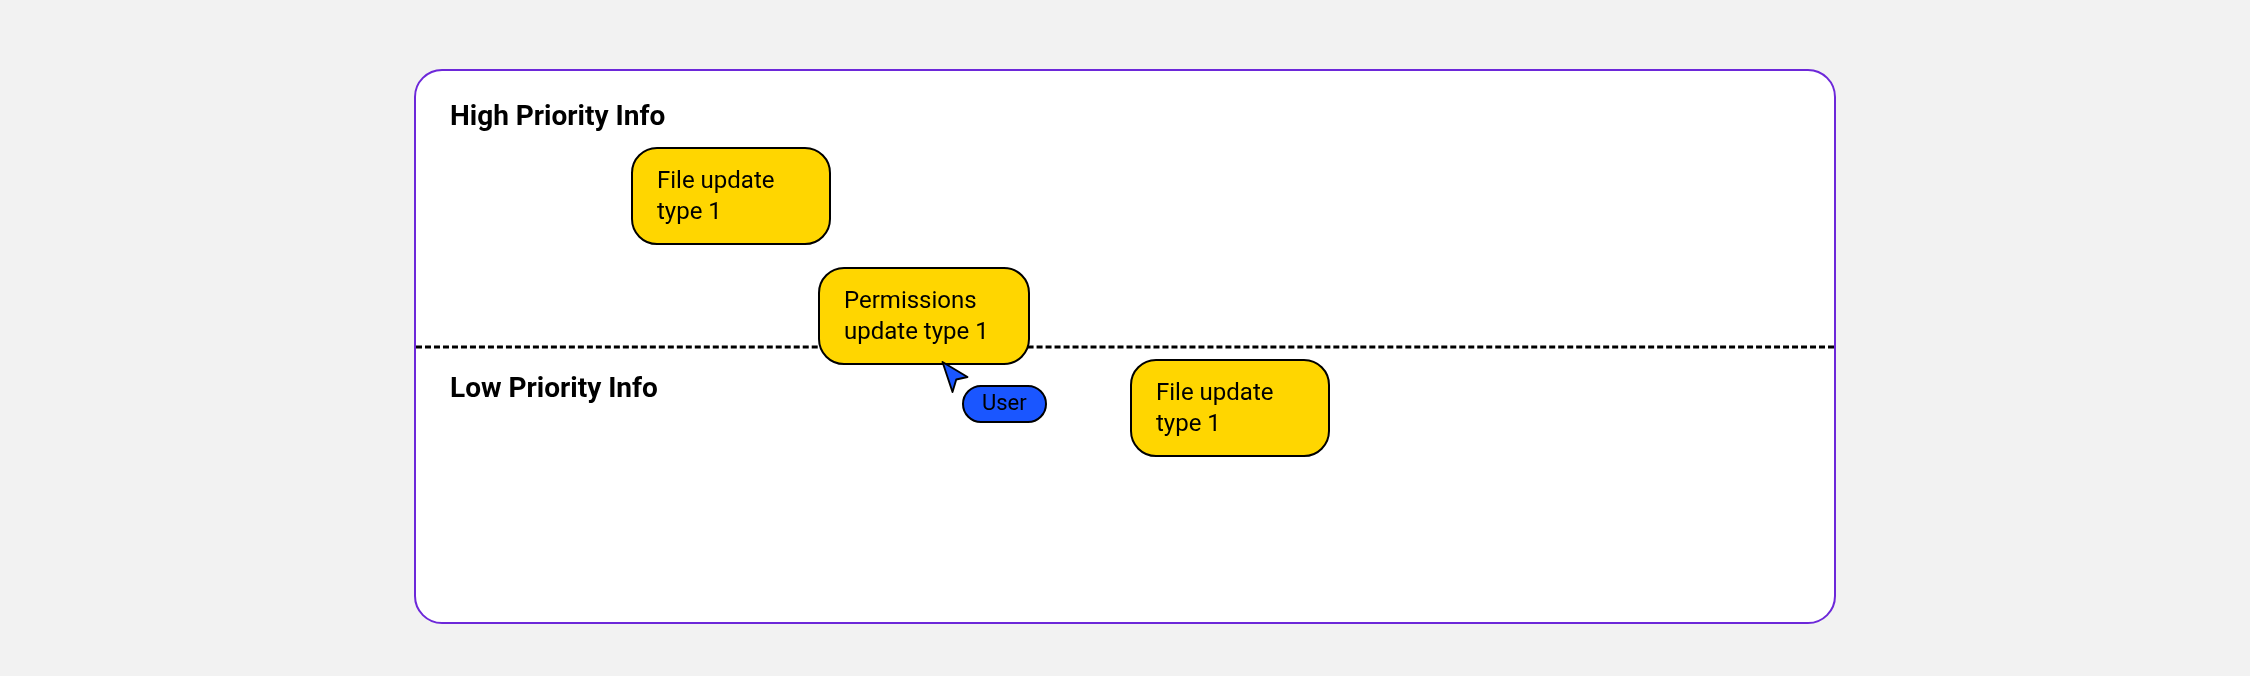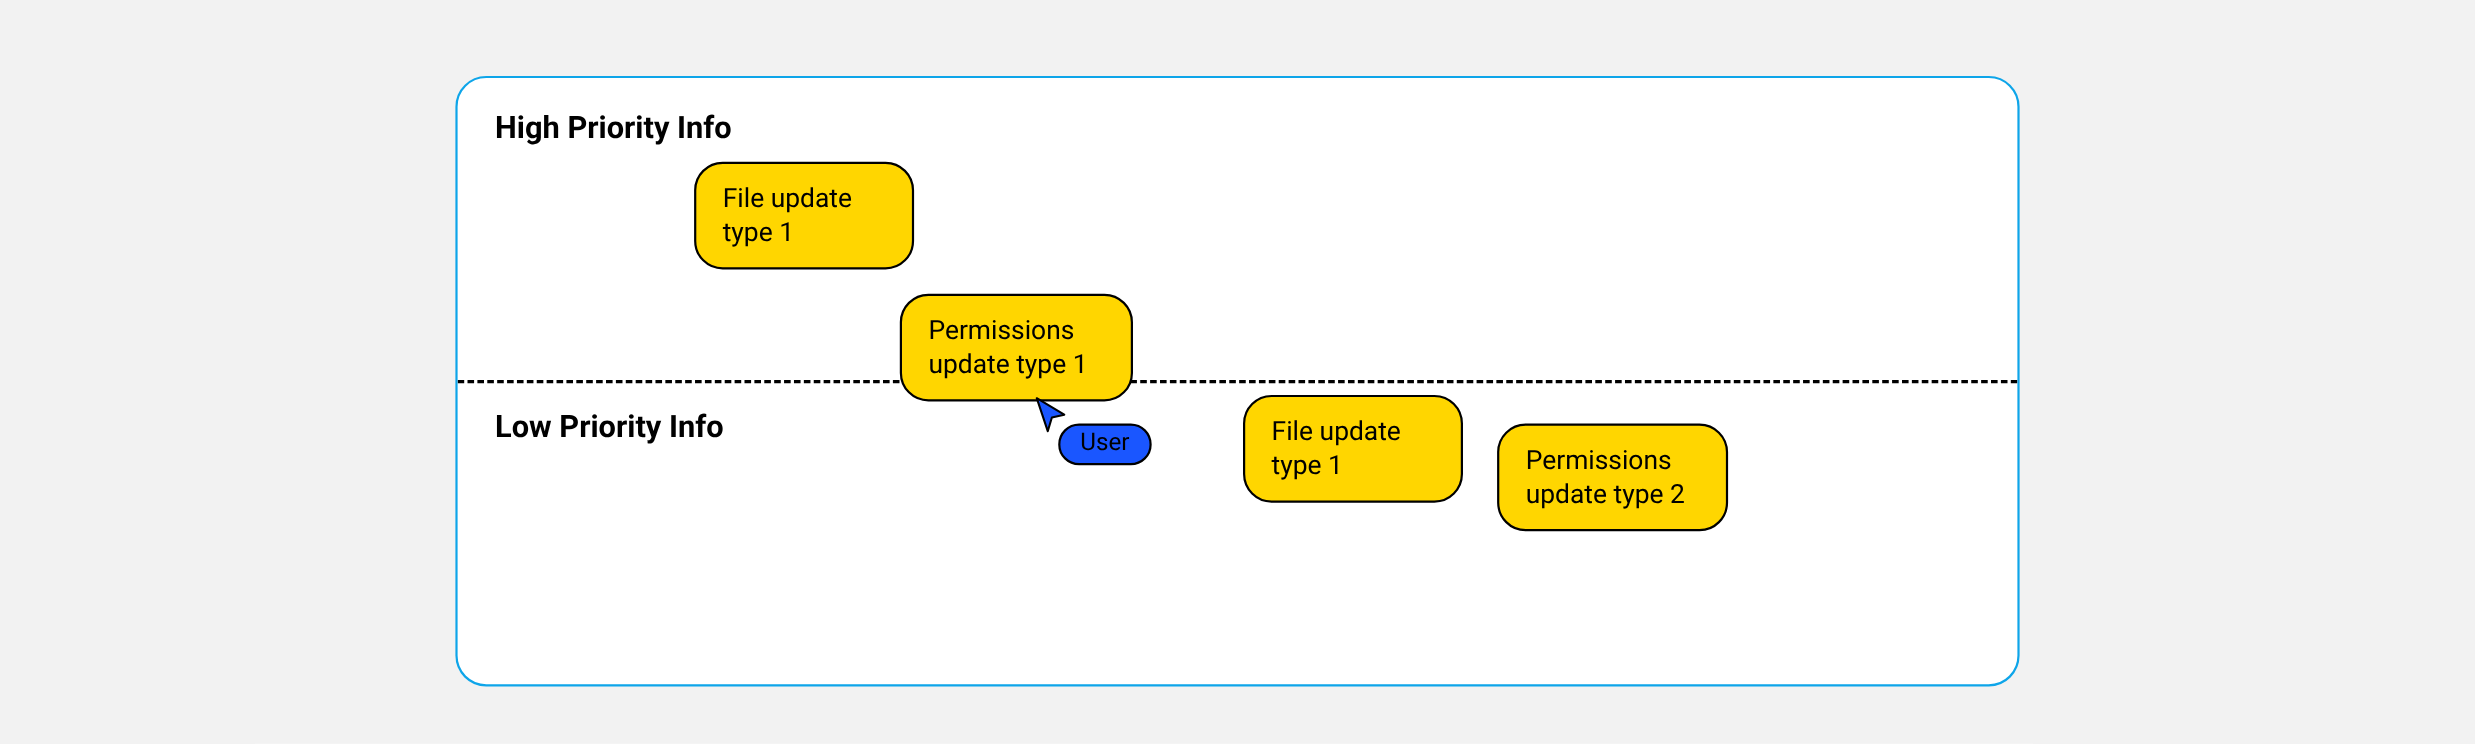--- a/index.html
+++ b/index.html
@@ -15,21 +15,21 @@
     width: 2250px;
     height: 676px;
   }
   .panel {
     position: absolute;
     left: 414px;
     top: 69px;
     width: 1422px;
     height: 555px;
     background: #ffffff;
-    border: 2px solid #0ea5e9;
+    border: 2px solid #6d28d9;
     border-radius: 28px;
     overflow: hidden;
   }
   .divider {
     position: absolute;
     left: 0;
     top: 50%;
     width: 100%;
     border-top: 3px dashed #000000;
     transform: translateY(-50%);
@@ -102,21 +102,20 @@
     <div class="section-label low">Low Priority Info</div>
 
     <div class="chip c1">File update type 1</div>
 
 
     <div class="chip c3">Permissions update type 1</div>
 
 
     <div class="chip c5">File update type 1</div>
 
-    <div class="chip c6">Permissions update type 2</div>
 
     <div class="cursor-wrap">
       <svg class="cursor-icon" viewBox="0 0 24 28">
         <path d="M2 2 L22 14 L13 16 L10 26 Z" fill="#1a56ff" stroke="#000000" stroke-width="1.5" stroke-linejoin="round"></path>
       </svg>
       <span class="cursor-badge">User</span>
     </div>
 
   </div>
 

